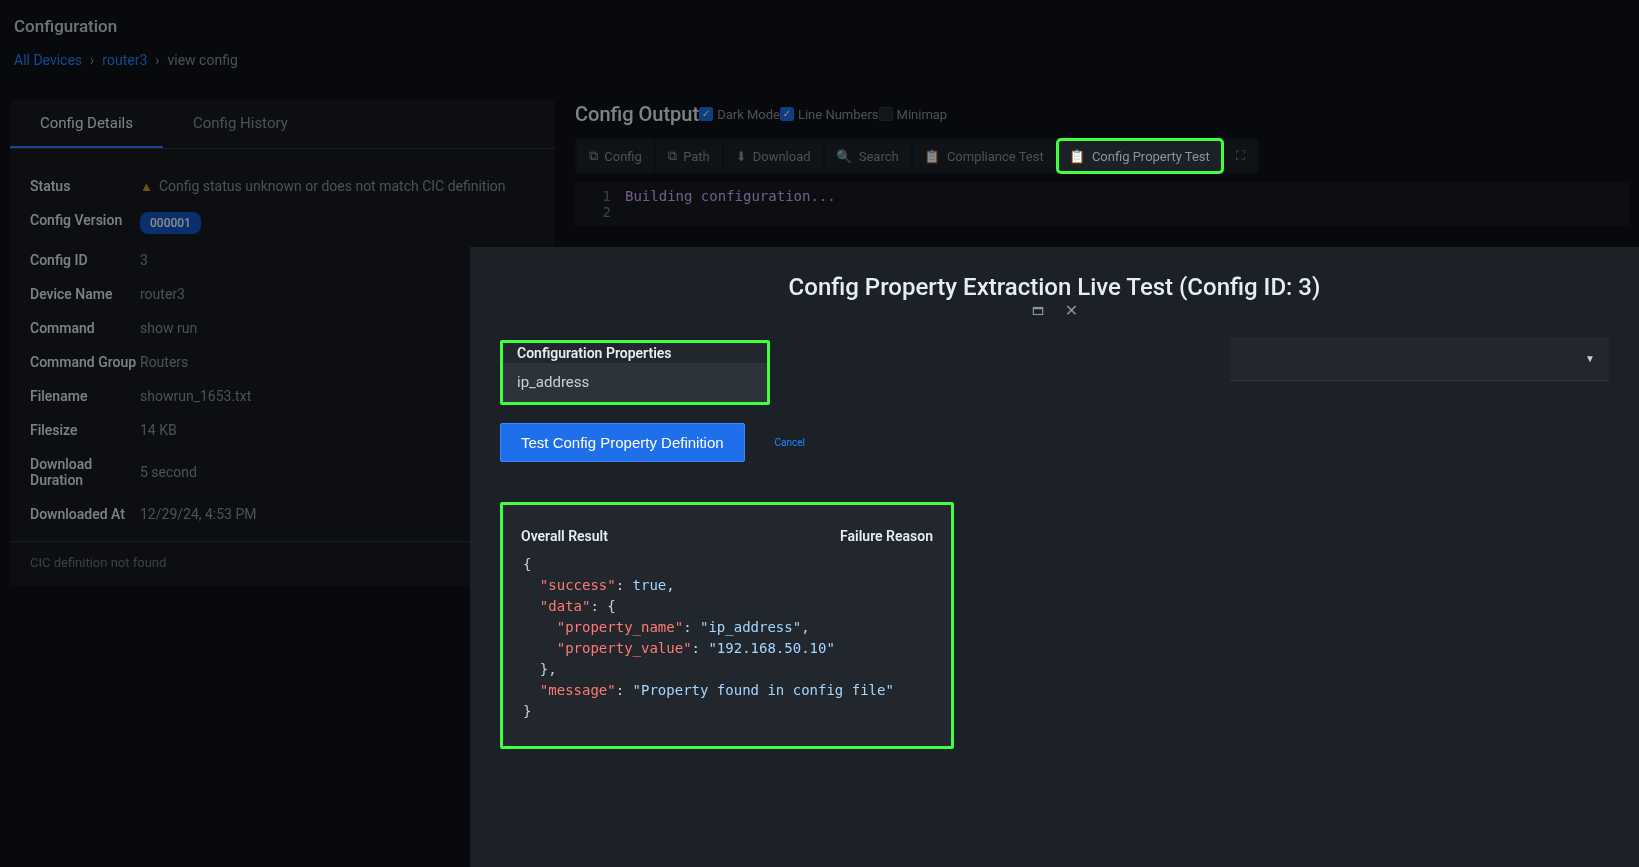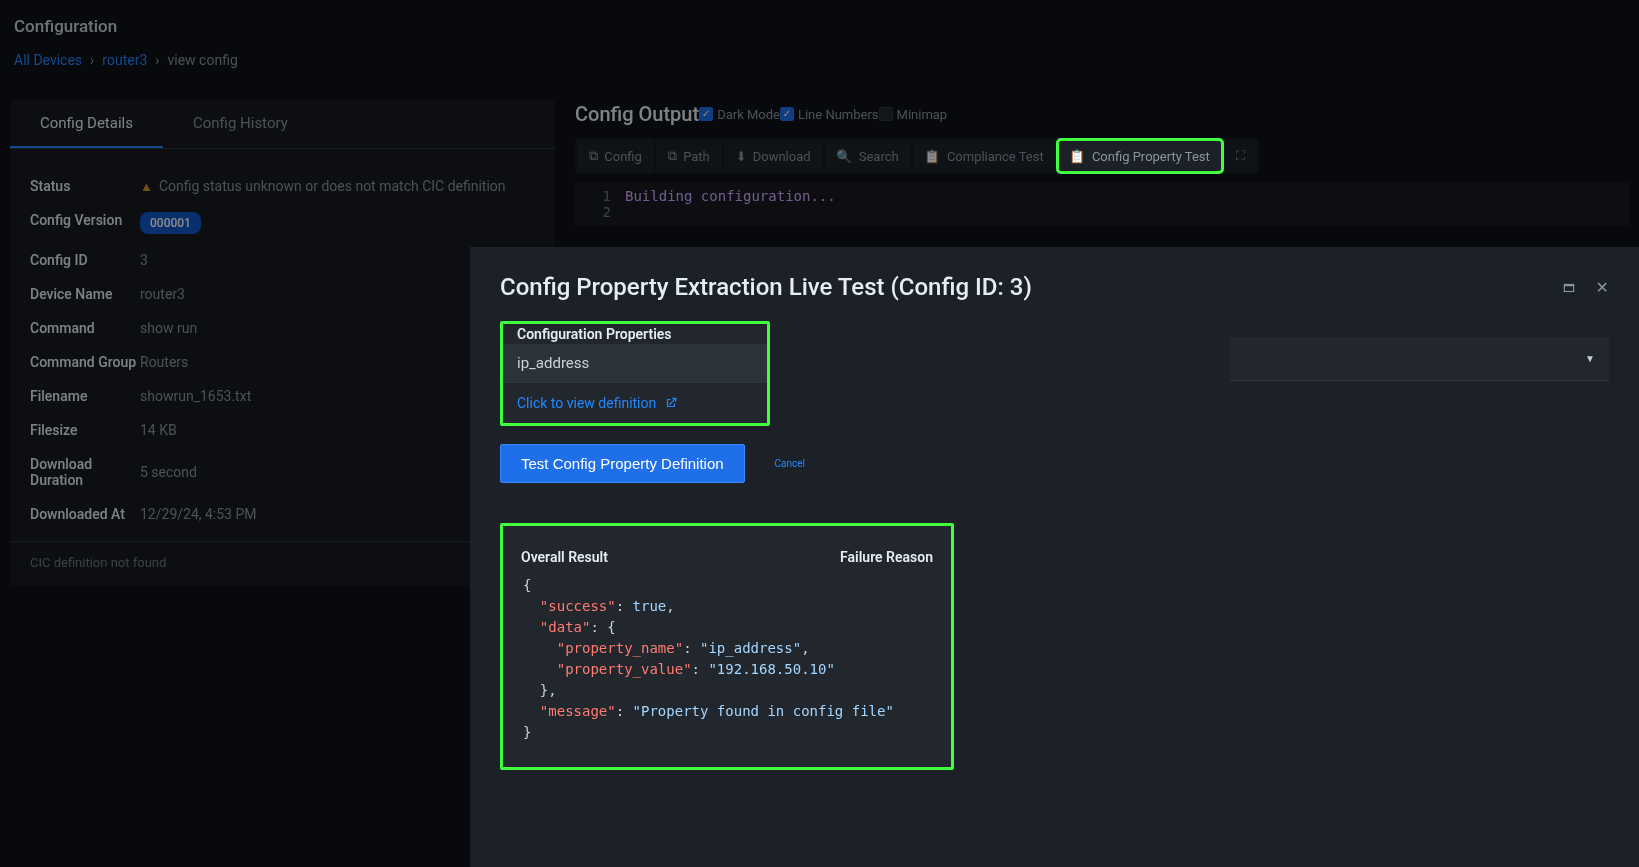--- a/index.html
+++ b/index.html
@@ -70,21 +70,21 @@
   .lineno { width: 50px; text-align: right; padding-right: 14px; color: var(--text-dimmer); user-select: none; }
   .codetxt { white-space: pre; color: #d2a8ff; }
 
   .modal-backdrop { position: absolute; inset: 0; background: rgba(0,0,0,0.45); }
   .modal {
     position: absolute; left: 470px; top: 247px; right: 0; bottom: 0;
     background: var(--panel2);
     padding: 26px 30px;
     overflow: hidden;
   }
-  .modal-header { display: flex; justify-content: space-between; align-items: center; margin-bottom: 20px; }
+  .modal-header { display: flex; justify-content: space-between; align-items: center; margin-bottom: 20px; flex-direction: column; }
   .modal-title { font-size: 24px; font-weight: 500; color: #e6edf3; }
   .modal-icons { display: flex; gap: 20px; color: var(--text-dim); }
   .mi { cursor: pointer; font-size: 16px; }
 
   .propbox { border: 3px solid var(--accent-green); border-radius: 2px; width: 270px; margin-bottom: 18px; background: var(--panel3); }
   .propbox-header { padding: 2px 14px; font-size: 14px; font-weight: 600; color: #e6edf3; }
   .propbox-value { background: var(--panel4); padding: 10px 14px; font-size: 15px; color: var(--text); border-bottom: 1px solid #30363d; }
   .propbox-link { padding: 12px 14px; }
   .propbox-link a { color: var(--blue); font-size: 14px; text-decoration: none; display: flex; align-items: center; gap: 8px; }
 
@@ -256,30 +256,20 @@
     </div>
   </div>
 
   <div class="dropdown-row">
     <span class="dd-caret">▼</span>
   </div>
 
   <div class="propbox">
     <div class="propbox-header">Configuration Properties</div>
     <div class="propbox-value">ip_address</div>
-    <div class="propbox-link">
-      <a>
-        <span>Click to view definition</span>
-        <span>
-          <svg class="icon" viewBox="0 0 24 24">
-              <path d="M14 3h7v7h-2V6.4l-9.3 9.3-1.4-1.4L17.6 5H14V3zM5 5h6v2H7v10h10v-4h2v6H5V5z"></path>
-            </svg>
-        </span>
-      </a>
-    </div>
   </div>
 
   <div class="action-row">
     <button class="btn-primary">Test Config Property Definition</button>
     <span class="btn-link">Cancel</span>
   </div>
 
   <div class="lower-code-area"></div>
 
   <div class="result-box">

